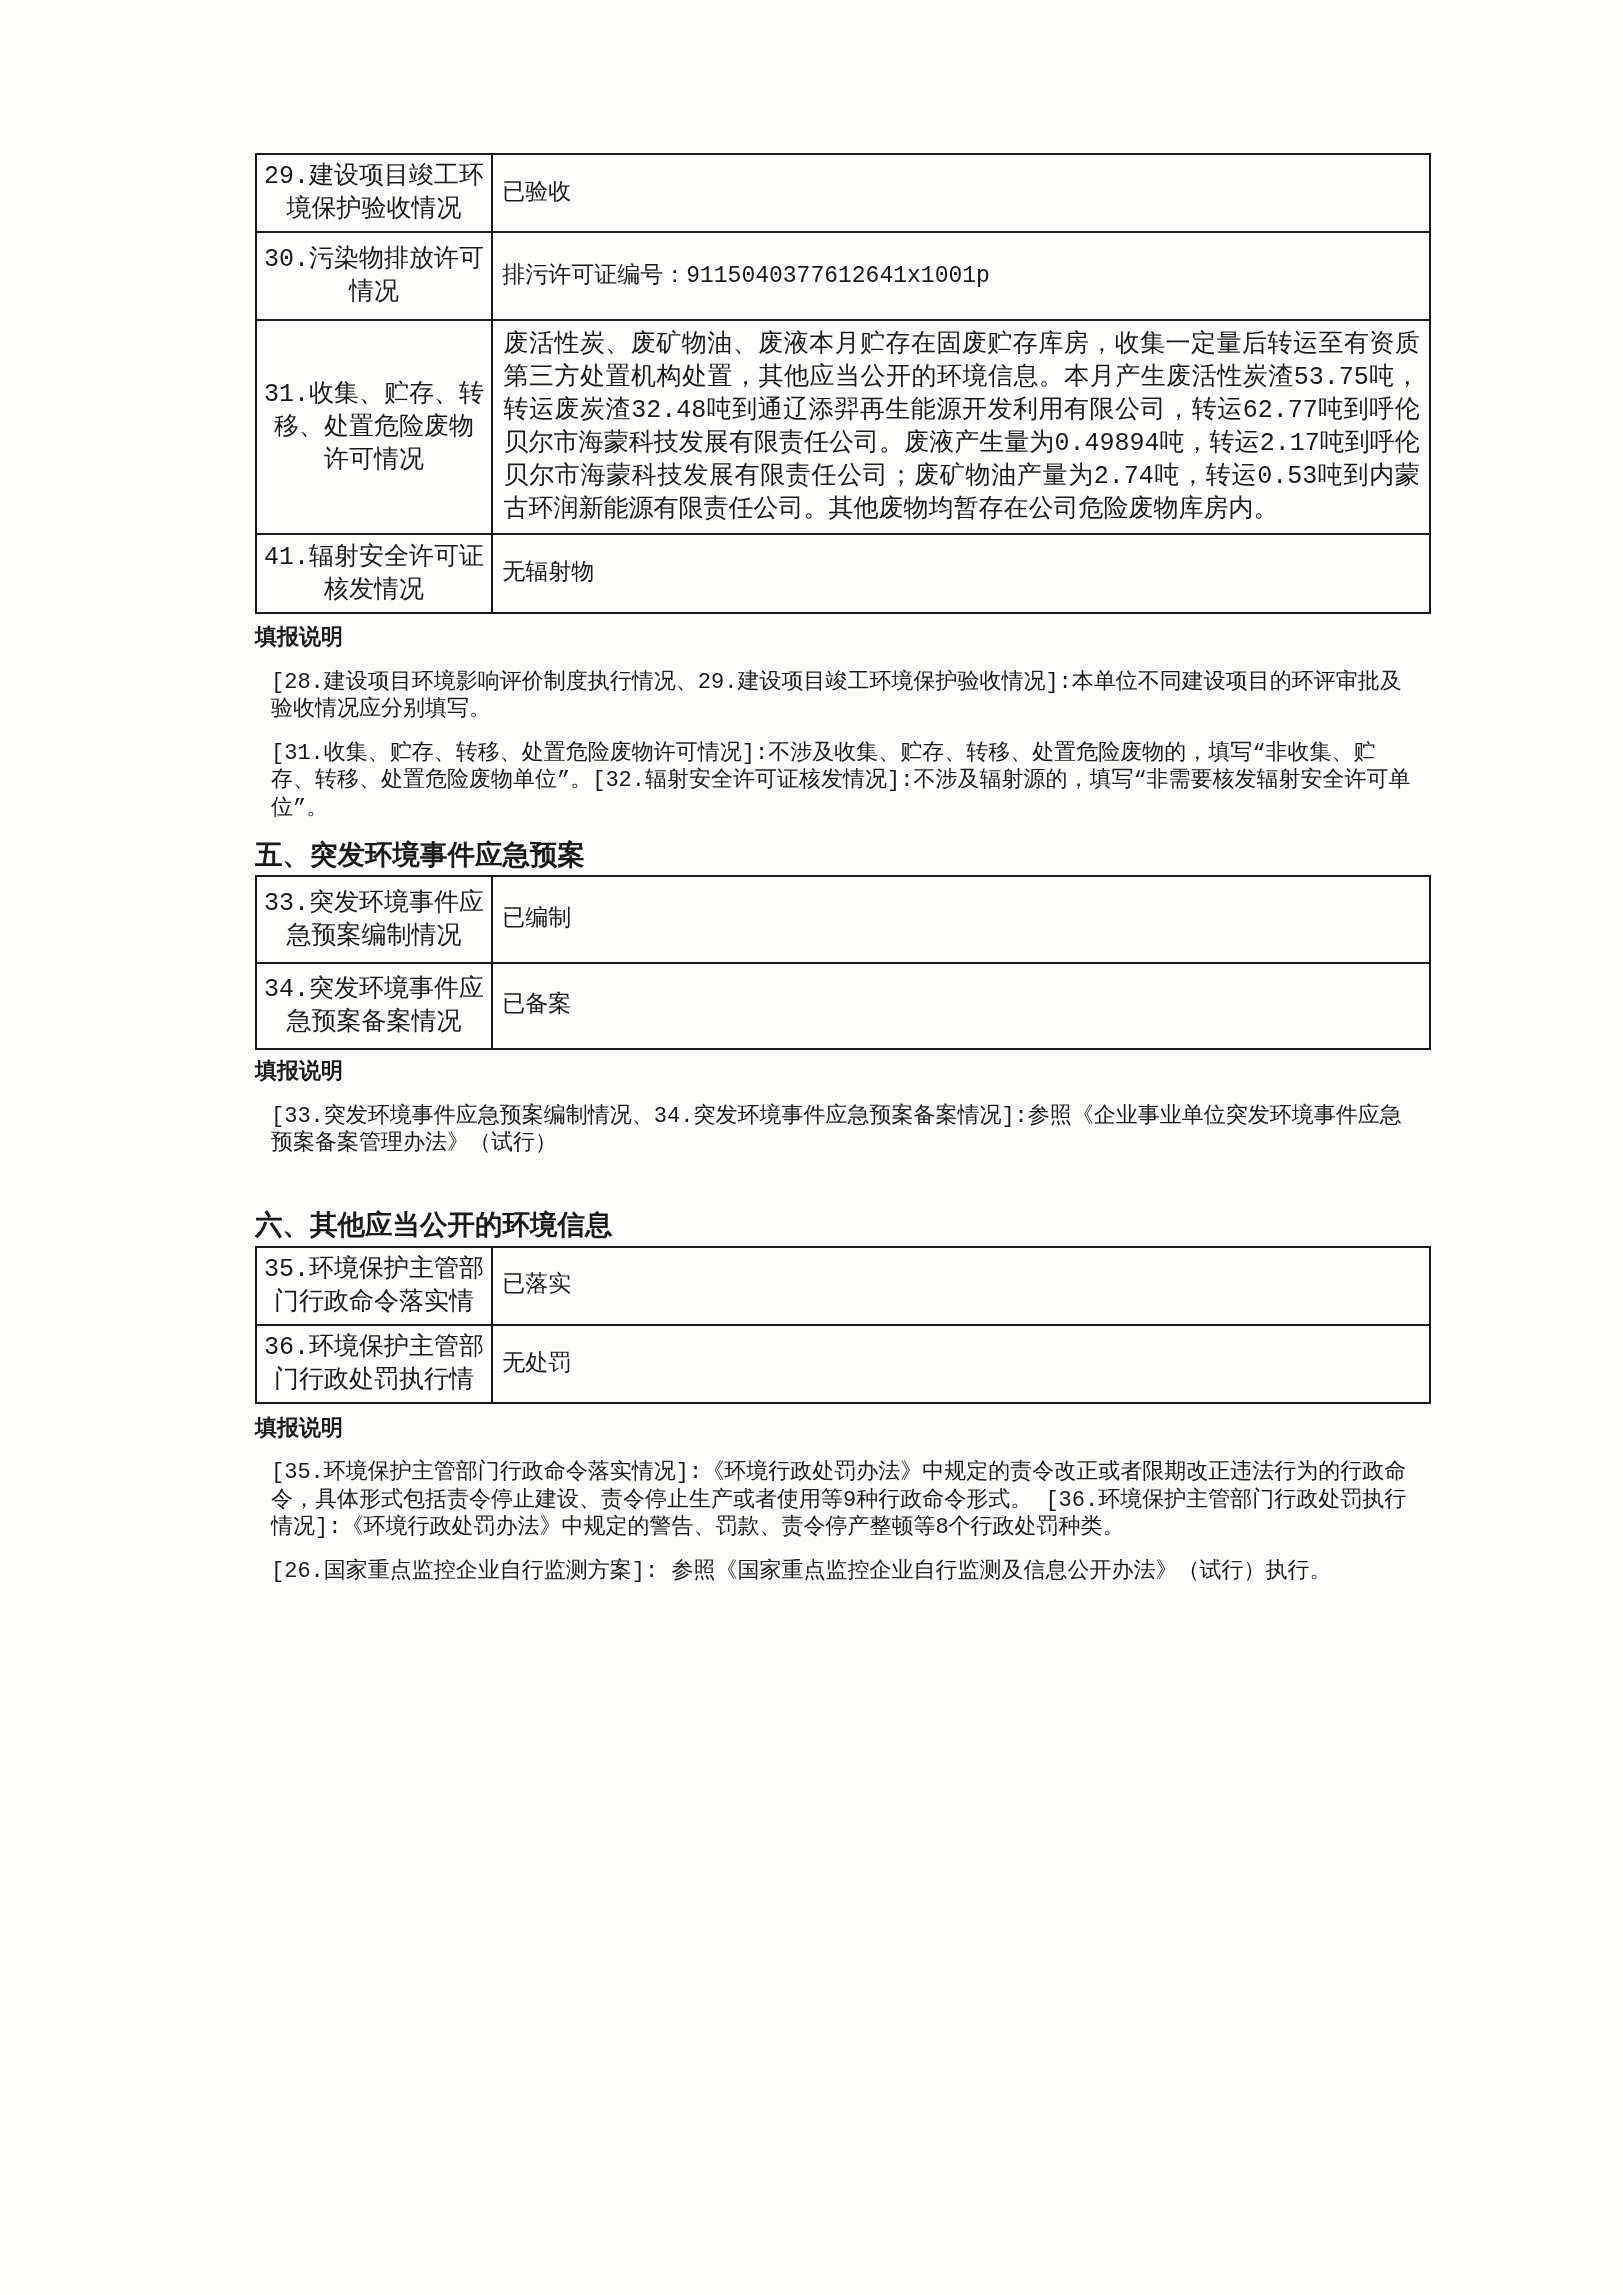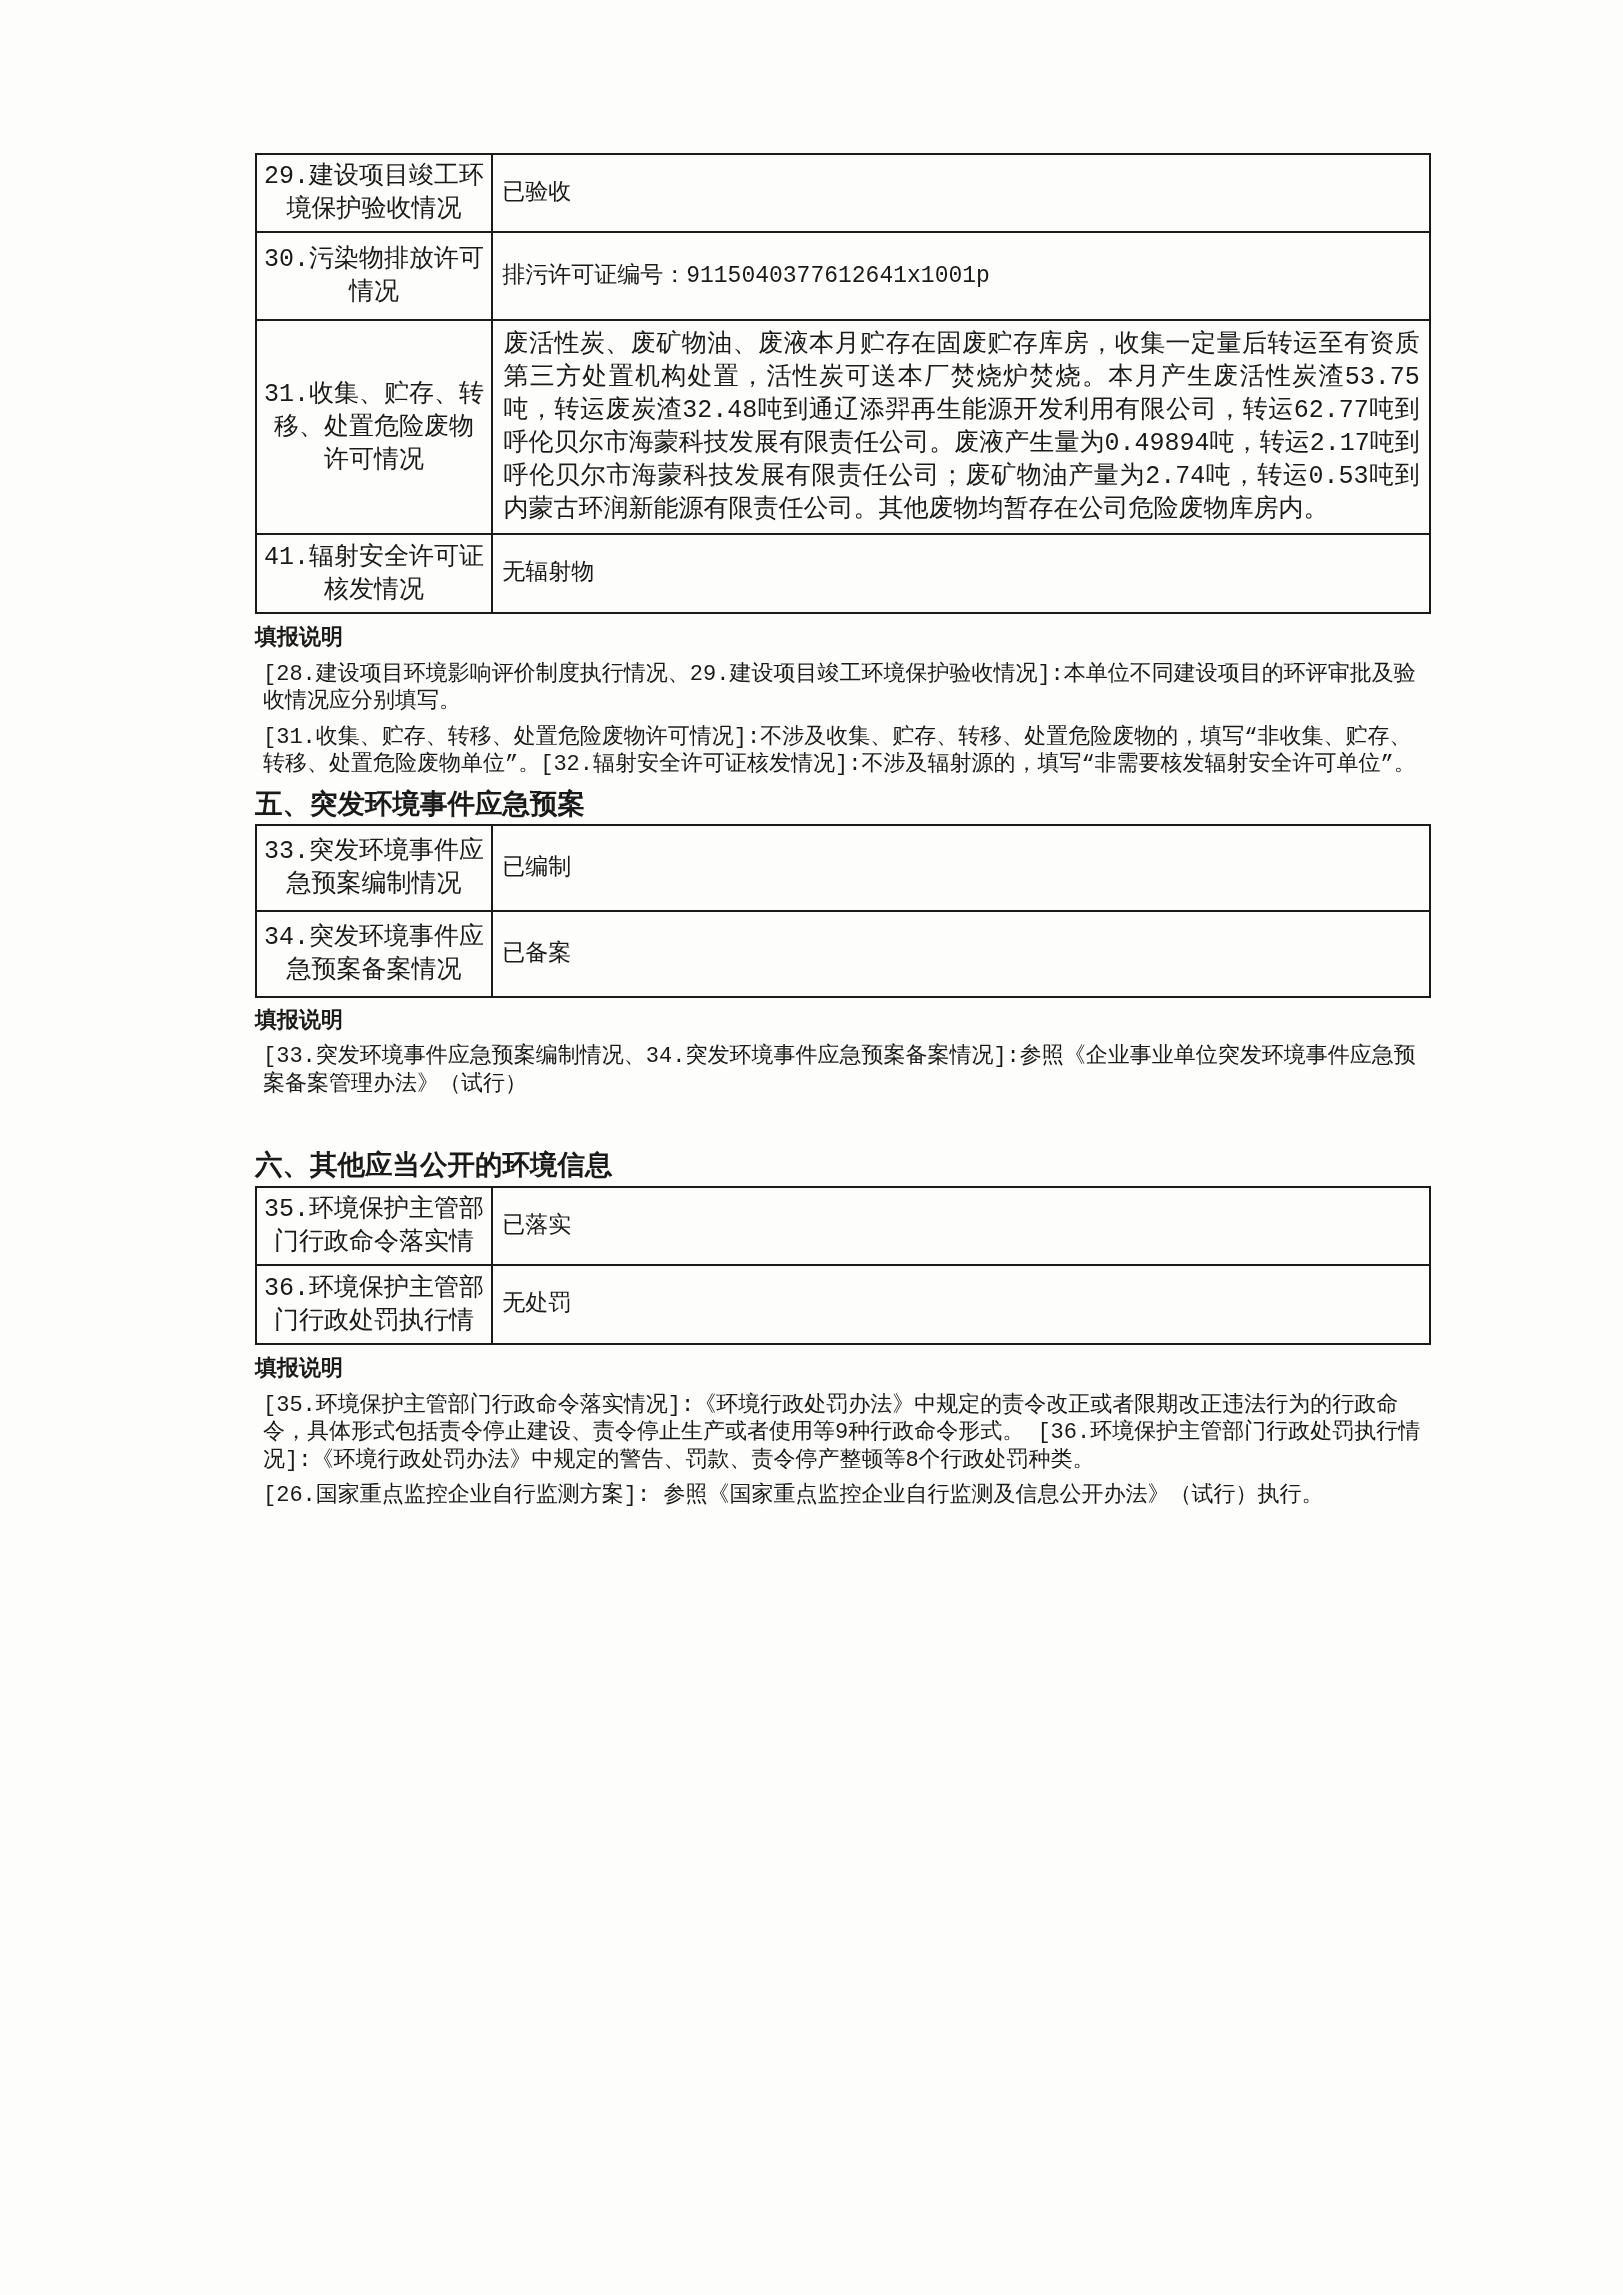--- a/index.html
+++ b/index.html
@@ -58,21 +58,21 @@
   .t1 .r1 td { height: 81px; }
   .t1 .r2 td { height: 203px; }
   .t1 .r3 td { height: 71px; }
   .t2 .r0 td, .t2 .r1 td { height: 79px; }
   .t3 .r0 td, .t3 .r1 td { height: 71px; }
   .t3 .r2 td { height: 85px; }
 
   
   .notes { margin-top: 11.8px; font-size: 22px; line-height: 27.5px; }
   .notes .nh { font-weight: bold; margin: 0; }
-  .notes p { margin: 8px; }
+  .notes p { margin: 16px; }
 
   .sec-heading {
     font-size: 27.5px;
     line-height: 37px;
     font-weight: bold;
     margin: 0;
   }
   .h5 { }
   .h6 { margin-top: 50px; }
   .mt-t3 { margin-top: 1.3px; }
@@ -95,21 +95,21 @@
           <tr class="r0">
         <td class="lab">29.建设项目竣工环境保护验收情况</td>
         <td class="val">已验收</td>
       </tr>
       <tr class="r1">
         <td class="lab">30.污染物排放许可情况</td>
         <td class="val">排污许可证编号：9115040377612641x1001p</td>
       </tr>
       <tr class="r2">
         <td class="lab">31.收集、贮存、转移、处置危险废物许可情况</td>
-        <td class="val long">废活性炭、废矿物油、废液本月贮存在固废贮存库房，收集一定量后转运至有资质第三方处置机构处置，活性炭可送本厂焚烧炉焚烧。本月产生废活性炭渣53.75吨，转运废炭渣32.48吨到通辽添羿再生能源开发利用有限公司，转运62.77吨到呼伦贝尔市海蒙科技发展有限责任公司。废液产生量为0.49894吨，转运2.17吨到呼伦贝尔市海蒙科技发展有限责任公司；废矿物油产量为2.74吨，转运0.53吨到内蒙古环润新能源有限责任公司。其他废物均暂存在公司危险废物库房内。</td>
+        <td class="val long">废活性炭、废矿物油、废液本月贮存在固废贮存库房，收集一定量后转运至有资质第三方处置机构处置，其他应当公开的环境信息。本月产生废活性炭渣53.75吨，转运废炭渣32.48吨到通辽添羿再生能源开发利用有限公司，转运62.77吨到呼伦贝尔市海蒙科技发展有限责任公司。废液产生量为0.49894吨，转运2.17吨到呼伦贝尔市海蒙科技发展有限责任公司；废矿物油产量为2.74吨，转运0.53吨到内蒙古环润新能源有限责任公司。其他废物均暂存在公司危险废物库房内。</td>
       </tr>
       <tr class="r3">
         <td class="lab">41.辐射安全许可证核发情况</td>
         <td class="val">无辐射物</td>
       </tr>
     </tbody>
       </table>
 
     <div class="notes">
       <p class="nh">填报说明</p>

